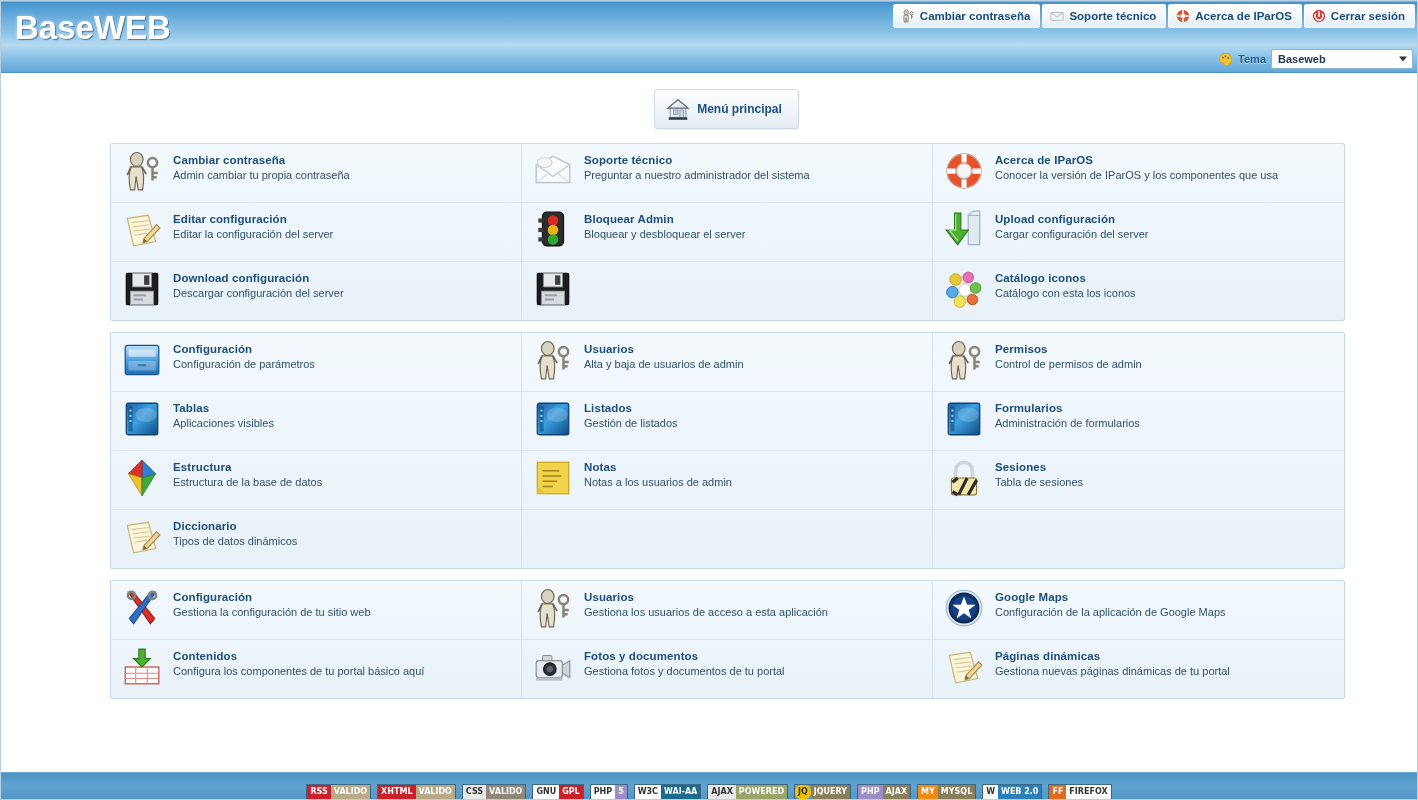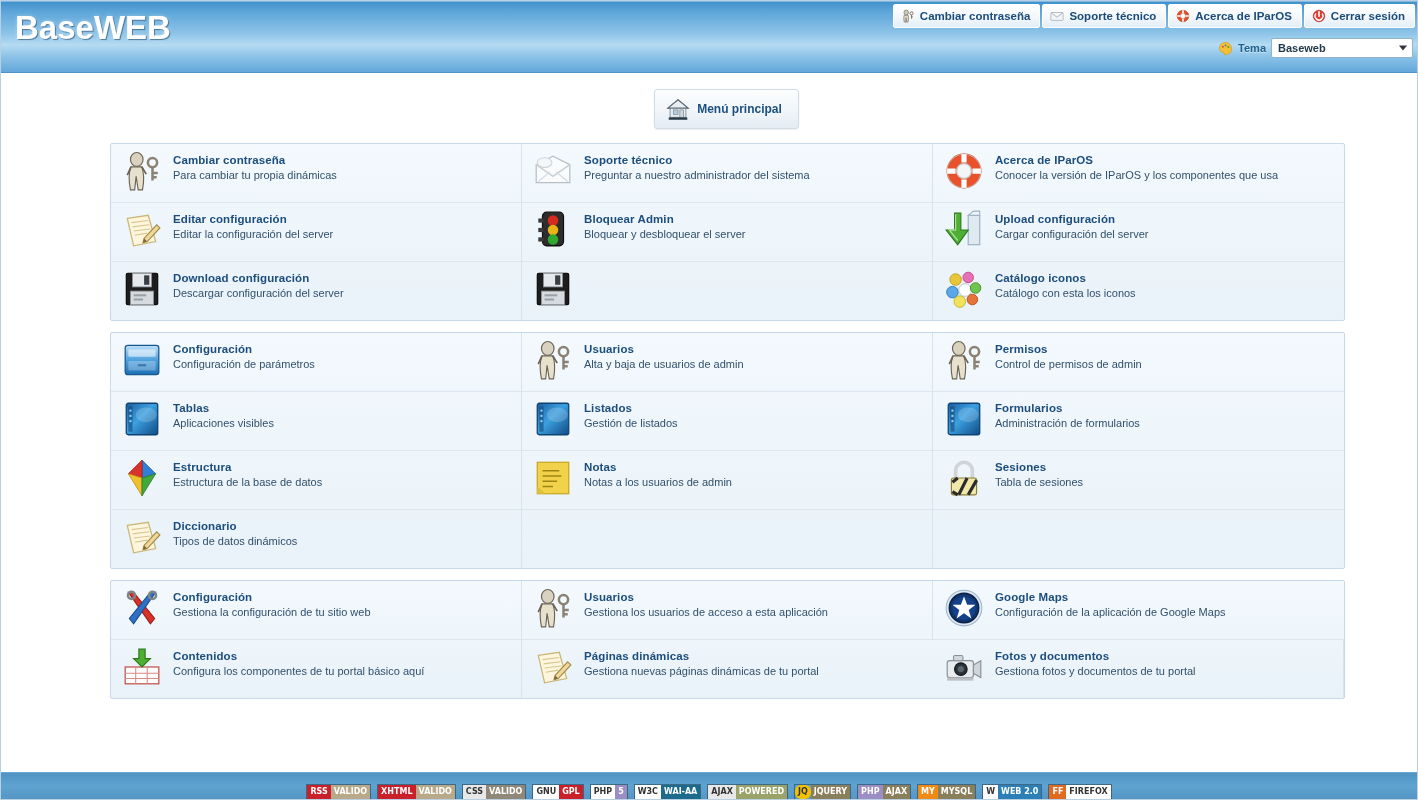--- a/index.html
+++ b/index.html
@@ -61,21 +61,21 @@
     font-weight: bold;
     color: #1a4b7a;
     white-space: nowrap;
     cursor: pointer;
   }
   .topbtn .ico { width: 14px; height: 14px; flex: 0 0 14px; position: relative; }
 
   
   #themerow {
     position: absolute;
-    right: 4px; bottom: 14px;
+    right: 4px; bottom: 3px;
     display: flex; align-items: center; gap: 5px;
   }
   #theme-label {
     font-size: 11px; font-weight: bold; color: #21618f;
     text-shadow: 0 1px 0 rgba(255,255,255,.5);
   }
   #theme-select {
     width: 142px; height: 20px;
     background: #ffffff;
     border: 1px solid #8fb4cf;
@@ -285,21 +285,21 @@
               <svg viewBox="0 0 40 40" width="42" height="42">
       <ellipse cx="15" cy="9" rx="6" ry="6.6" fill="#d8d2bf" stroke="#6b6456" stroke-width="1.1"></ellipse>
       <path d="M9.5 16 C7.6 21 7.4 30 9 38 L13 38 L14.4 25 L16.4 38 L20.5 38 C22 30 21.6 21 19.8 16 Z" fill="#e6e0cd" stroke="#6b6456" stroke-width="1.1"></path>
       <path d="M9.5 16 L6 24 M19.8 16 L24 23" stroke="#6b6456" stroke-width="1.6" fill="none"></path>
       <circle cx="30" cy="12" r="4.4" fill="none" stroke="#8a8272" stroke-width="2.4"></circle>
       <path d="M30 16.4 L30 29 M30 22 L35 22 M30 26 L34 26" stroke="#8a8272" stroke-width="2.4" fill="none"></path>
     </svg>
             </span>
             <div class="txt">
               <div class="title">Cambiar contraseña</div>
-              <div class="desc">Para cambiar tu propia dinámicas</div>
+              <div class="desc">Admin cambiar tu propia contraseña</div>
             </div>
           </div>
           <div class="cell">
             <span class="icon">
               <svg viewBox="0 0 40 40" width="42" height="42">
       <path d="M4 14 L20 6 L36 14 L36 31 L4 31 Z" fill="#fafbfc" stroke="#b6bfc7" stroke-width="1.2"></path>
       <path d="M4 14 L20 25 L36 14" fill="none" stroke="#c6ced5" stroke-width="1.4"></path>
       <path d="M6 30 L17 21 M34 30 L23 21" fill="none" stroke="#d5dbe1" stroke-width="1.2"></path>
       <ellipse cx="12" cy="12" rx="7" ry="4.6" fill="#f4f6f8" stroke="#cbd3da" stroke-width="1"></ellipse>
     </svg>
@@ -643,50 +643,50 @@
       <rect x="4" y="20" width="32" height="16" fill="#fdfdfd" stroke="#c0534e" stroke-width="1.2"></rect>
       <path d="M4 26 L36 26 M4 31 L36 31 M14 20 L14 36 M25 20 L25 36" stroke="#d98b86" stroke-width="1"></path>
       <path d="M17 3 L23 3 L23 12 L28 12 L20 20 L12 12 L17 12 Z" fill="#4faf34" stroke="#2f7a1f" stroke-width="1.1"></path>
     </svg>
             </span>
             <div class="txt">
               <div class="title">Contenidos</div>
               <div class="desc">Configura los componentes de tu portal básico aquí</div>
             </div>
           </div>
-          <div class="cell nob nor">
-            <span class="icon">
-              <svg viewBox="0 0 40 40" width="42" height="42">
-      <path d="M6 9 L26 6 L33 31 L12 35 Z" fill="#fdf6dd" stroke="#c9b77a" stroke-width="1.2"></path>
-      <path d="M10 13 L26 11 M11 17 L27 15 M12 21 L28 19 M13 25 L25 23" stroke="#d8c68f" stroke-width="1.1"></path>
-      <path d="M22 28 L34 15 L37 18 L25 31 L21 32 Z" fill="#f0d89a" stroke="#a2884a" stroke-width="1.1"></path>
-      <path d="M21 32 L25 31 L22 28 Z" fill="#7d6a3c"></path>
-    </svg>
-            </span>
-            <div class="txt">
-              <div class="title">Páginas dinámicas</div>
-              <div class="desc">Gestiona nuevas páginas dinámicas de tu portal</div>
-            </div>
-          </div>
           <div class="cell nob">
             <span class="icon">
               <svg viewBox="0 0 40 40" width="42" height="42">
       <rect x="4" y="14" width="25" height="16" rx="2.5" fill="#e9ecef" stroke="#8b9197" stroke-width="1.1"></rect>
       <rect x="10" y="9" width="9" height="5" rx="1.4" fill="#d2d7db" stroke="#8b9197" stroke-width="1"></rect>
       <circle cx="17" cy="22" r="6" fill="#2b3138" stroke="#14181c" stroke-width="1.1"></circle>
       <circle cx="17" cy="22" r="3" fill="#5a646e"></circle>
       <path d="M29 18 L36 14 L36 30 L29 26 Z" fill="#cfd5da" stroke="#8b9197" stroke-width="1.1"></path>
       <rect x="4" y="30" width="25" height="3" fill="#b9bfc5"></rect>
     </svg>
             </span>
             <div class="txt">
               <div class="title">Fotos y documentos</div>
               <div class="desc">Gestiona fotos y documentos de tu portal</div>
             </div>
           </div>
+          <div class="cell nob nor">
+            <span class="icon">
+              <svg viewBox="0 0 40 40" width="42" height="42">
+      <path d="M6 9 L26 6 L33 31 L12 35 Z" fill="#fdf6dd" stroke="#c9b77a" stroke-width="1.2"></path>
+      <path d="M10 13 L26 11 M11 17 L27 15 M12 21 L28 19 M13 25 L25 23" stroke="#d8c68f" stroke-width="1.1"></path>
+      <path d="M22 28 L34 15 L37 18 L25 31 L21 32 Z" fill="#f0d89a" stroke="#a2884a" stroke-width="1.1"></path>
+      <path d="M21 32 L25 31 L22 28 Z" fill="#7d6a3c"></path>
+    </svg>
+            </span>
+            <div class="txt">
+              <div class="title">Páginas dinámicas</div>
+              <div class="desc">Gestiona nuevas páginas dinámicas de tu portal</div>
+            </div>
+          </div>
         </div>
       </div>
   </div>
 
   <div id="footer">
       <div class="badge">
         <span class="l" style="background: rgb(201, 32, 42); color: rgb(255, 255, 255);">RSS</span>
         <span class="r" style="background: rgb(183, 169, 138); color: rgb(255, 255, 255);">VALIDO</span>
       </div>
       <div class="badge">

